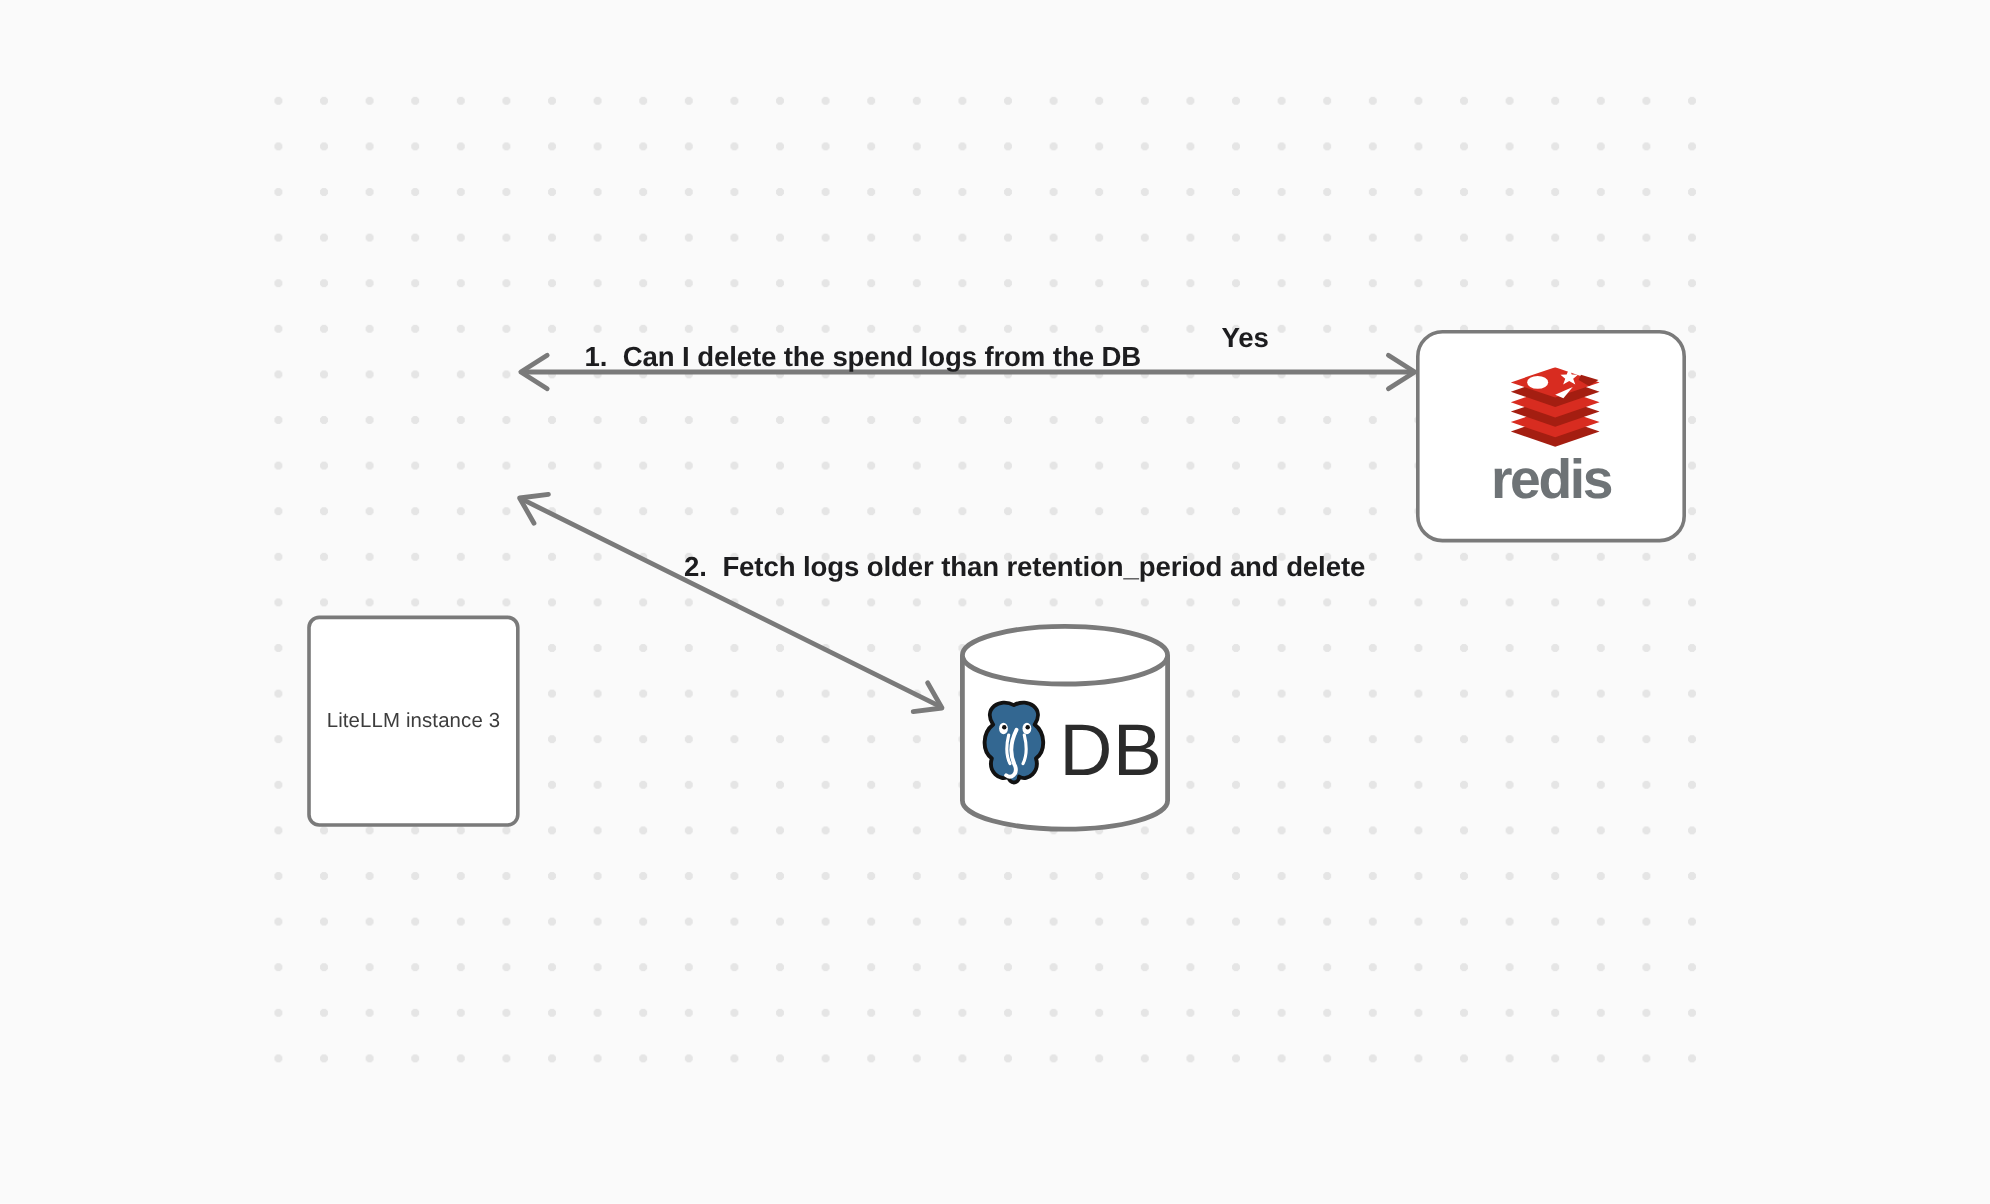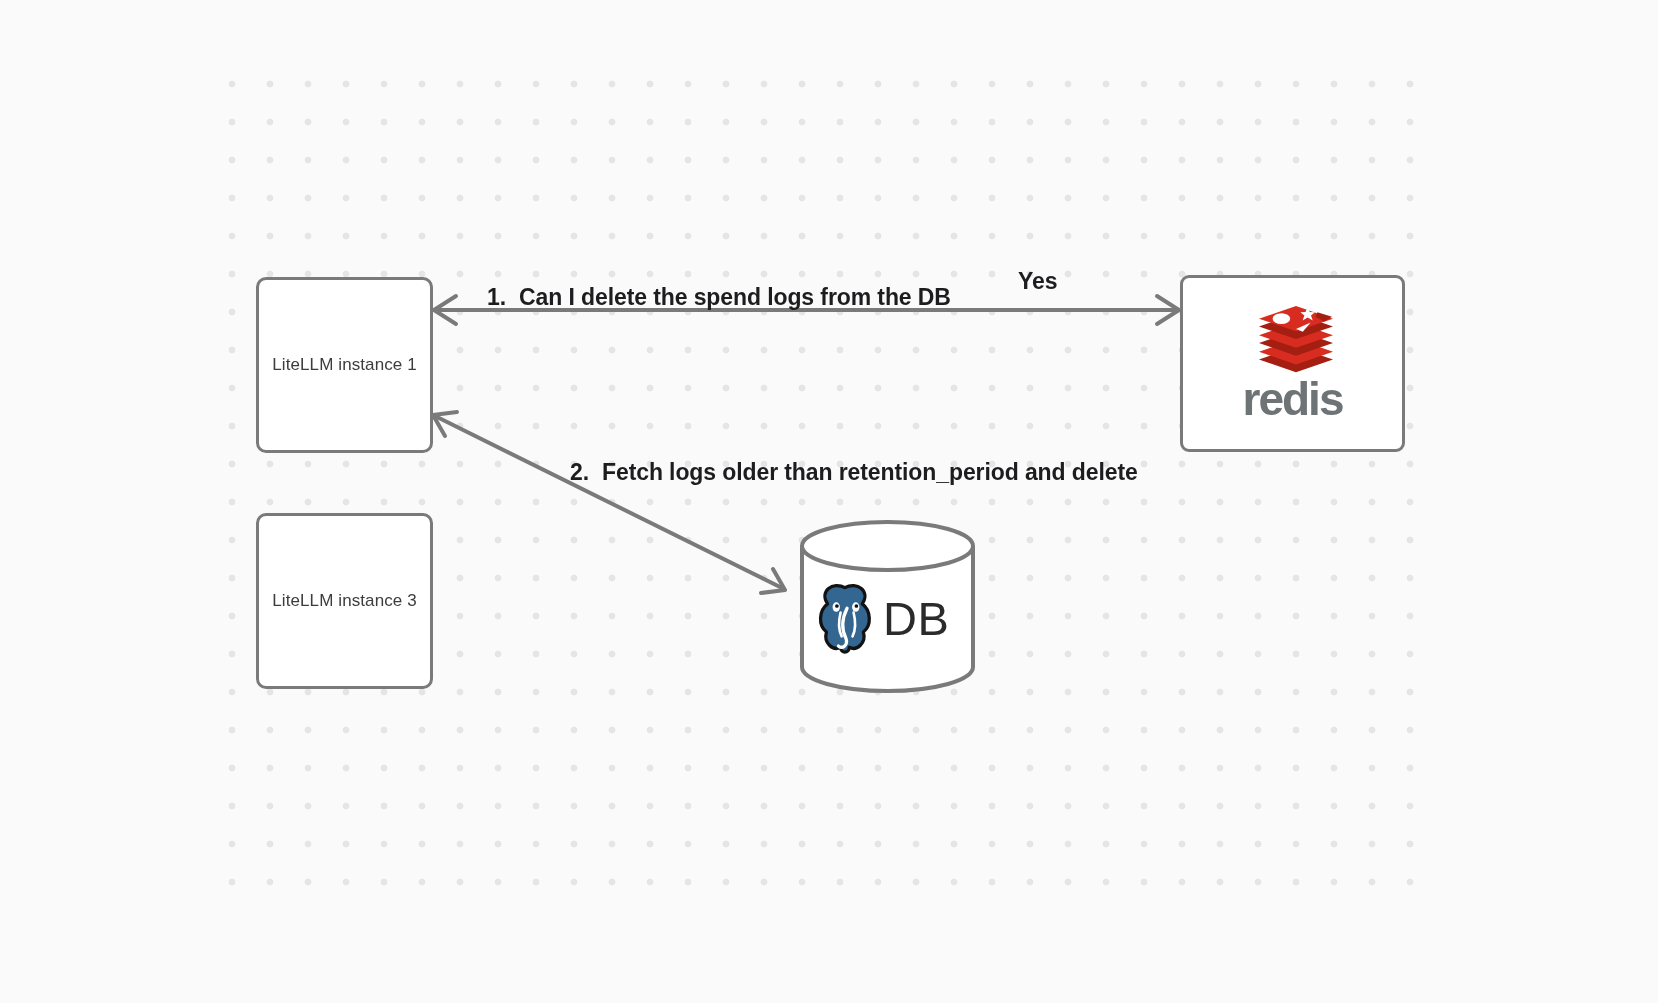--- a/index.html
+++ b/index.html
@@ -28,31 +28,31 @@
     position:absolute; box-sizing:border-box; background:var(--node-fill);
     border:3px solid var(--stroke); display:flex; align-items:center; justify-content:center;
   }
   .litellm{width:177px; height:176px; border-radius:10px;}
   .litellm .node-label{
     font-size:17px; color:var(--node-text); white-space:nowrap; letter-spacing:0.1px;
   }
   .box1{left:256px; top:277px;}
   .box2{left:256px; top:513px;}
   .box3{left:256px; top:757px;}
-  .redis-node{left:1180px; top:275px; width:225px; height:177px; border-radius:9px;}
+  .redis-node{left:1180px; top:275px; width:225px; height:177px; border-radius:22px;}
   .redis-logo{position:absolute; left:66px; top:28px; width:94px; height:74px;}
   .redis-word{
     position:absolute; left:0; right:0; top:98px; text-align:center;
     font-size:46px; font-weight:bold; letter-spacing:-2px; color:var(--redis-gray);
     line-height:1;
   }
   .db-node{position:absolute; left:798px; top:518px; width:179px; height:177px;}
   .db-cyl{position:absolute; left:0; top:0; width:179px; height:177px;}
   .db-label{
-    position:absolute; left:85px; top:77px; font-size:47px; line-height:1;
+    position:absolute; left:85px; top:77px; font-size:61px; line-height:1;
     color:var(--db-text); letter-spacing:0.5px;
   }
   .pg-elephant{position:absolute; left:13px; top:62px; width:70px; height:78px;}
   .arrow-label{
     position:absolute; display:flex; gap:13px; white-space:nowrap;
     font-size:23px; font-weight:bold; color:var(--label-text); letter-spacing:-0.1px;
   }
   .label-1{left:487px; top:284px;}
   .label-yes{left:1018px; top:268px;}
   .label-2{left:570px; top:459px;}
@@ -70,23 +70,20 @@
       <polyline points="456,296 434,310 456,324"></polyline>
       <polyline points="1157,296 1179,310 1157,324"></polyline>
     </g>
     <g>
       <line x1="437" y1="417" x2="782" y2="588"></line>
       <polyline points="457,412 433,415 445,436"></polyline>
       <polyline points="761,593 785,590 773,569"></polyline>
     </g>
   </svg>
 
-  <div class="node litellm box1">
-    <span class="node-label">LiteLLM instance 1</span>
-  </div>
   <div class="node litellm box2">
     <span class="node-label">LiteLLM instance 3</span>
   </div>
 
   <div class="node redis-node">
     <svg class="redis-logo" viewBox="0 0 96 76" xmlns="http://www.w3.org/2000/svg">
 
       <g transform="translate(0,34)">
         <path d="M48 8 L86 21 L48 34 L10 21 Z" fill="var(--redis-red-dark)"></path>
         <path d="M48 0 L86 13 L48 26 L10 13 Z" fill="var(--redis-red)"></path>

